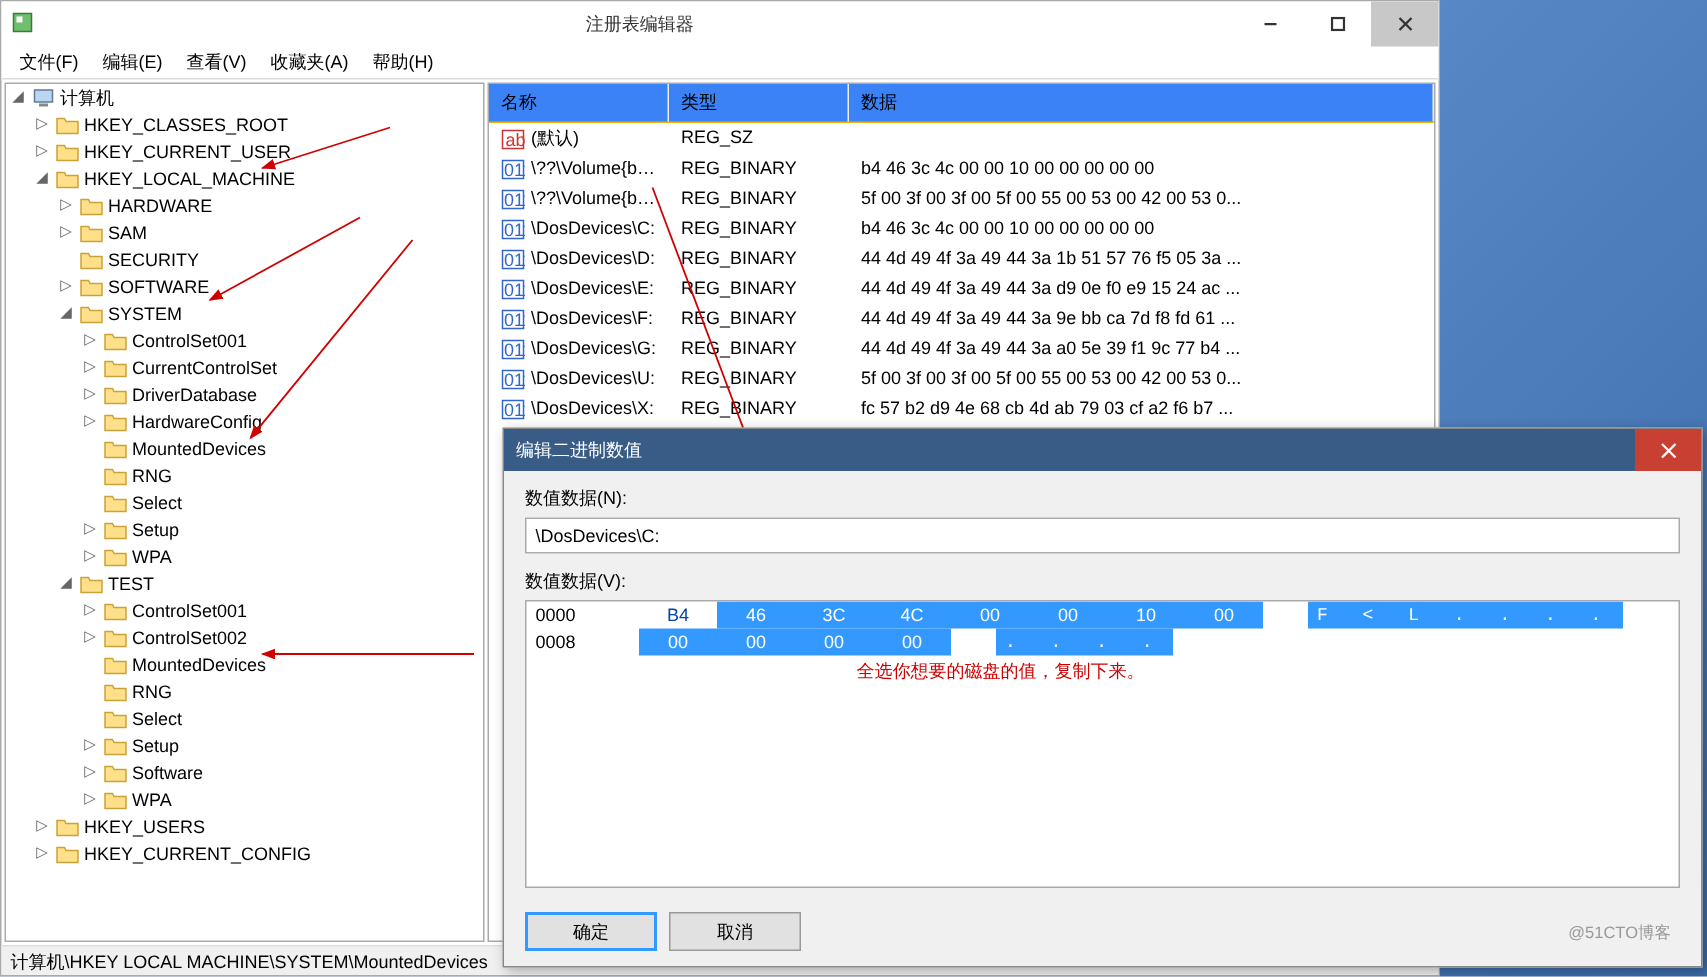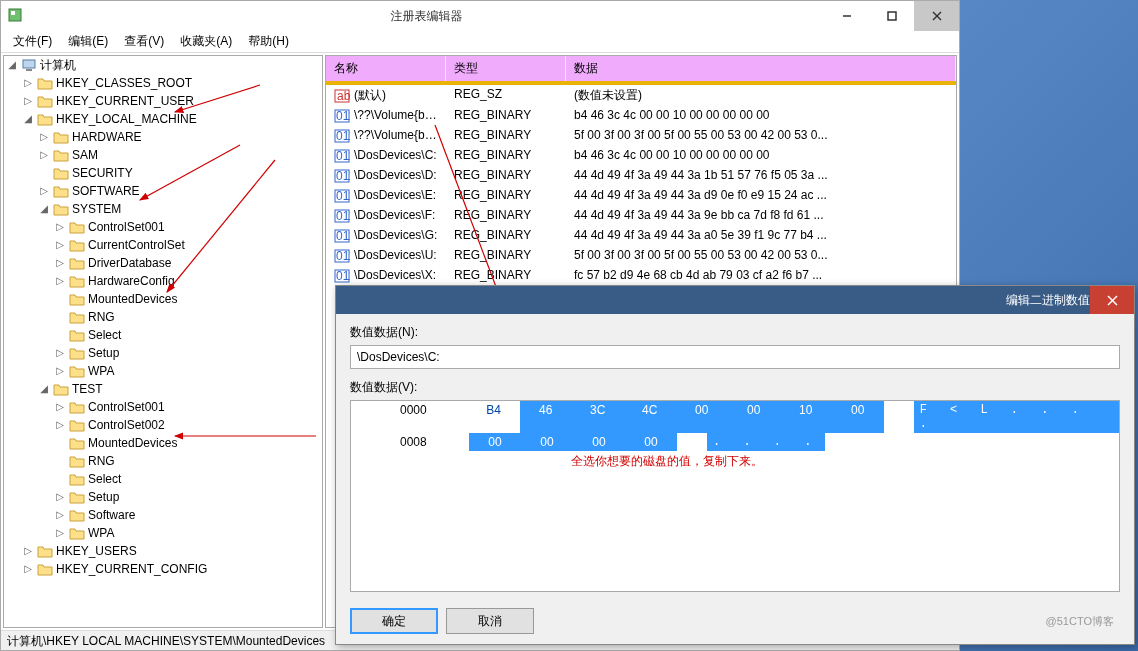--- a/index.html
+++ b/index.html
@@ -15,38 +15,38 @@
   .menubar span { padding: 2px 8px; cursor: pointer; }
   .content { flex: 1; display: flex; overflow: hidden; }
   .tree-pane { width: 320px; border: 1px solid #aaa; margin: 2px; overflow: auto; background: #fff; }
   .tree ul { list-style: none; padding-left: 16px; }
   .tree > ul { padding-left: 2px; }
   .tree li { white-space: nowrap; line-height: 18px; }
   .tree .row { display: flex; align-items: center; cursor: pointer; }
   .tree .exp { width: 12px; text-align: center; color: #666; font-size: 10px; }
   .tree .folder-icon { width: 16px; height: 14px; margin: 0 3px; display: inline-block; }
   .list-pane { flex: 1; border: 1px solid #aaa; margin: 2px 2px 2px 0; background: #fff; overflow: auto; }
-  .list-header { display: flex; border-bottom: 4px solid #eab308; background: #f0abfc; }
+  .list-header { display: flex; border-bottom: 1px solid #eab308; background: #3b82f6; }
   .list-header div { padding: 4px 8px; border-right: 1px solid #eee; }
   .col-name { width: 120px; }
   .col-type { width: 120px; }
   .col-data { flex: 1; }
   .list-body .lrow { display: flex; padding: 1px 0; }
   .list-body .lrow > div { padding: 1px 8px; overflow: hidden; text-overflow: ellipsis; white-space: nowrap; }
   .val-icon { width: 16px; height: 16px; display: inline-block; vertical-align: middle; margin-right: 4px; }
   .statusbar { height: 20px; border-top: 1px solid #ddd; padding: 2px 6px; background: #f0f0f0; }
   .dialog { position: absolute; left: 335px; top: 285px; width: 800px; height: 360px; background: #f0f0f0; border: 1px solid #888; box-shadow: 2px 2px 8px rgba(0,0,0,.3); display: flex; flex-direction: column; }
   .dialog .dlg-title { height: 28px; background: #395c87; color: #fff; display: flex; align-items: center; padding: 0 8px; }
-  .dialog .dlg-title span:first-child { flex: 1; text-align: right; }
+  .dialog .dlg-title span:first-child { flex: 1; text-align: left; }
   .dialog .dlg-title .dlg-close { width: 44px; height: 28px; margin-right:-8px; background: #c84031; color: #fff; display: flex; align-items: center; justify-content: center; cursor: pointer; }
   .dialog .dlg-body { flex: 1; padding: 10px 14px; display: flex; flex-direction: column; }
   .dialog label { color: #000; margin-bottom: 4px; }
   .dialog .name-field { background: #fff; border: 1px solid #aaa; padding: 4px 6px; margin-bottom: 10px; }
   .hex-pane { flex: 1; background: #fff; border: 1px solid #aaa; padding: 0; overflow: auto; }
-  .hex-row { display: flex; padding-left: 43px; }
+  .hex-row { display: flex; }
   .hex-off { width: 75px; padding: 2px 6px; color: #000; }
   .hex-bytes { display: flex; }
   .hex-byte { width: 52px; text-align: center; padding: 2px 0; color: #0046a6; }
   .hex-byte.sel { background: #3399ff; color: #fff; }
   .hex-ascii { padding: 2px 6px; letter-spacing: 8px; margin-left:30px;font-family:Liberation Mono, monospace;}
   .hex-ascii.sel { background: #3399ff; color: #fff; }
   .dlg-note { color: #d00000; font-size: 12px; padding: 2px 0 0 220px; }
   .dlg-buttons { padding: 6px 14px 10px; display: flex; justify-content: flex-start; gap: 8px; }
   .dlg-buttons button { width: 88px; height: 26px; background: #e1e1e1; border: 1px solid #999; cursor: pointer; }
   .dlg-buttons button.default { border: 2px solid #3399ff; }
@@ -376,21 +376,20 @@
         <div class="col-type">类型</div>
         <div class="col-data">数据</div>
       </div>
       <div class="list-body" id="list-body">
           <div class="lrow">
             <div class="col-name"><span class="val-icon"><svg width="16" height="16">
                   <rect x="1" y="2" width="14" height="12" fill="#fff" stroke="#c33"></rect>
                   <text x="3" y="12" font-size="9" fill="#c33">ab</text>
                 </svg></span>(默认)</div>
             <div class="col-type">REG_SZ</div>
-            <div class="col-data">(数值未设置)</div>
           </div>
           <div class="lrow">
             <div class="col-name"><span class="val-icon"><svg width="16" height="16">
                   <rect x="1" y="2" width="14" height="12" fill="#fff" stroke="#36c"></rect>
                   <text x="2" y="12" font-size="8" fill="#36c">011</text>
                 </svg></span>\??\Volume{bf...</div>
             <div class="col-type">REG_BINARY</div>
             <div class="col-data">b4 46 3c 4c 00 00 10 00 00 00 00 00</div>
           </div>
           <div class="lrow">

